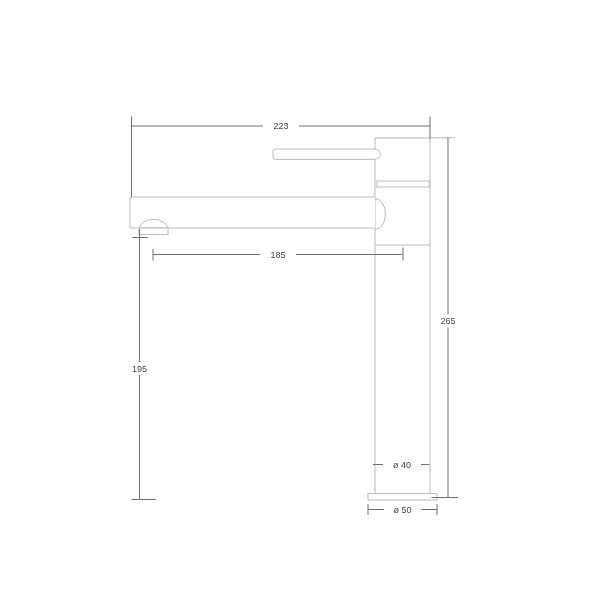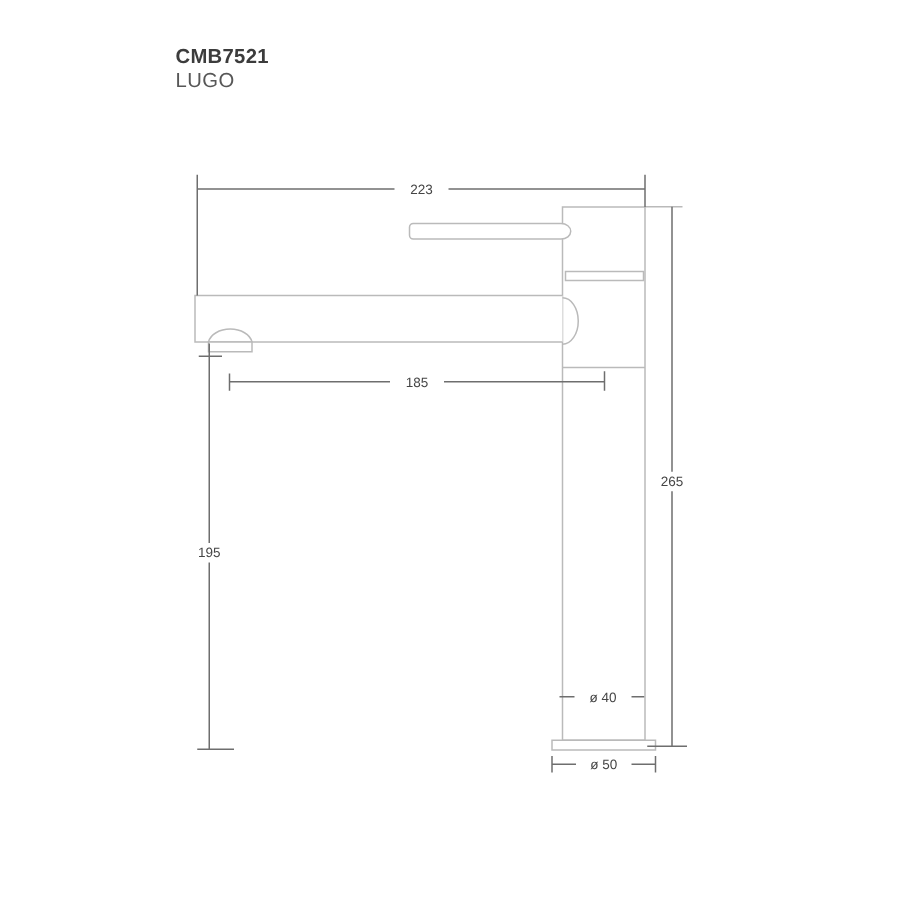--- a/index.html
+++ b/index.html
@@ -43,24 +43,20 @@
     font-family: "Liberation Sans", sans-serif;
     font-size: 9px;
     stroke: none;
   }
 </style>
 </head>
 <body>
 
 <div class="canvas">
 
-  <div class="title-block">
-    <div class="product-code">CMB7521</div>
-    <div class="product-name">LUGO</div>
-  </div>
 
   <svg class="drawing" width="600" height="600" viewBox="0 0 600 600">
 
     <g fill="none" stroke-width="1" stroke-linecap="butt" stroke="#bababa">
 
       <rect x="375" y="138" width="55" height="355.5" fill="#ffffff"></rect>
 
       <line x1="430" y1="137.8" x2="455" y2="137.8"></line>
 
       <line x1="375" y1="245" x2="430" y2="245"></line>

